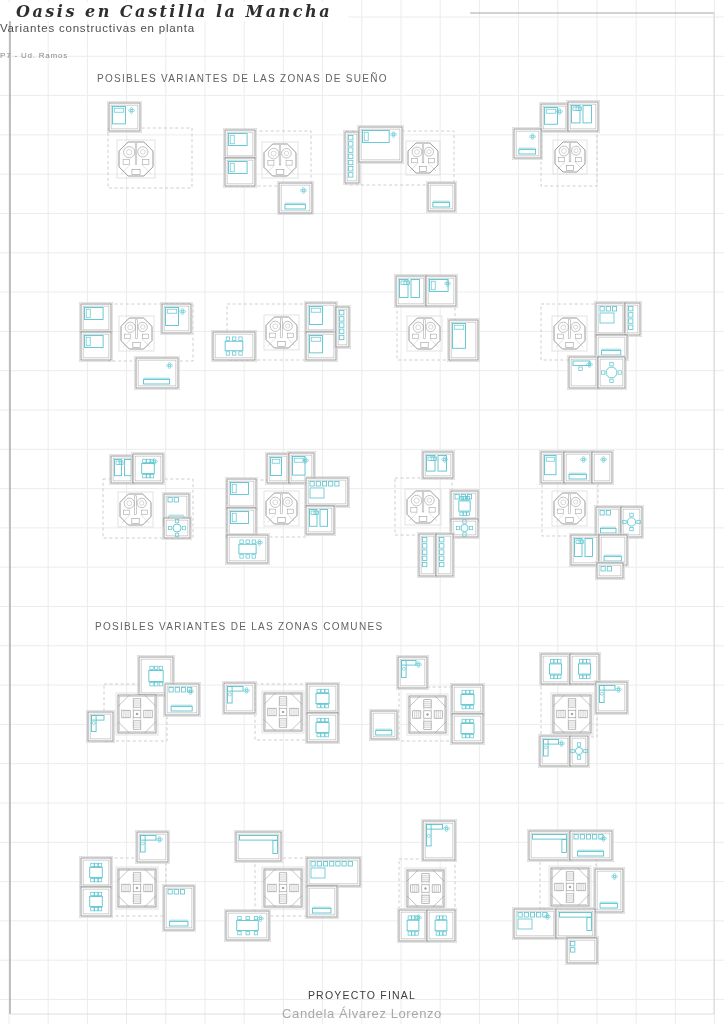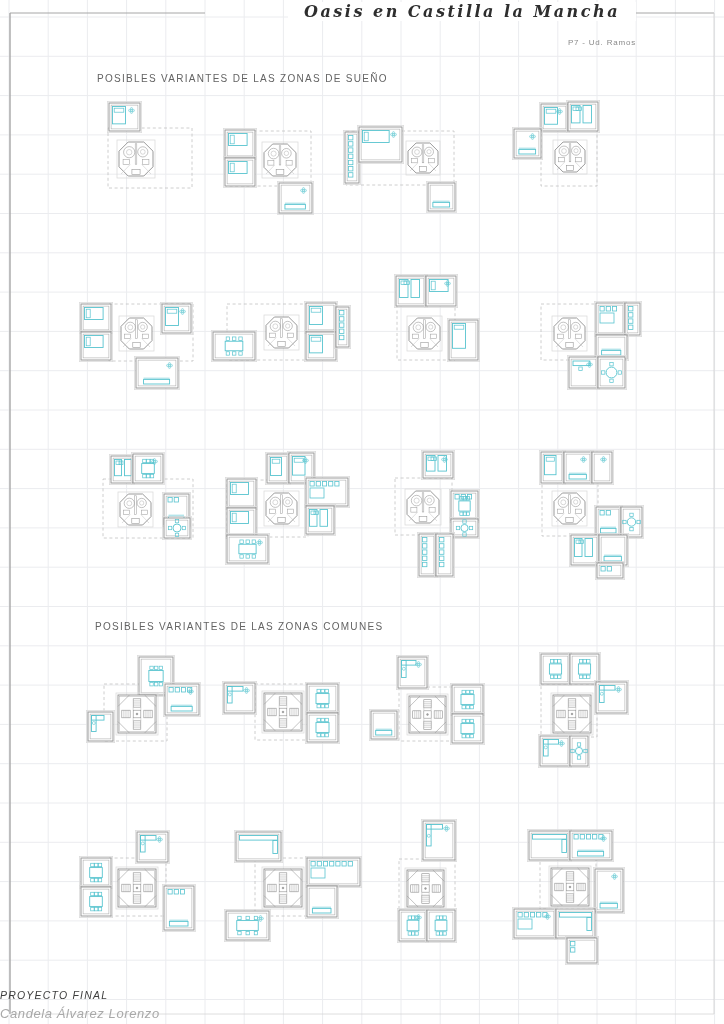--- a/index.html
+++ b/index.html
@@ -1,29 +1,29 @@
 <!DOCTYPE html>
 <html><head>
 <meta charset="utf-8">
 <style>
   html,body{margin:0;padding:0;background:#ffffff;}
   .sheet{position:relative;width:724px;height:1024px;background:#ffffff;overflow:hidden;
          font-family:"Liberation Sans", sans-serif;}
   svg.plan{position:absolute;left:0;top:0;width:724px;height:1024px;}
-  .title-block{position:absolute;top:2px;left:0;width:636px;text-align:right;pointer-events:none;}
+  .title-block{position:absolute;top:2px;left:0;width:636px;text-align:left;pointer-events:none;}
   .title-main{display:inline-block;background:#fff;padding:0 14px;
 .    }
   .title-main{font-family:"DejaVu Serif", serif;font-style:italic;font-weight:bold;
               font-size:16px;letter-spacing:2.5px;color:#2e2e2e;background:#fff;padding:0 16px;}
   .title-sub{font-size:11.5px;color:#4e4e4e;letter-spacing:0.8px;margin-top:1px;font-weight:400;}
   .title-sheet{font-size:8px;color:#8a8a8a;letter-spacing:0.8px;margin-top:17px;}
   .section-heading{position:absolute;font-size:10px;letter-spacing:1.3px;color:#636363;}
   #heading-suenyo{left:97px;top:73px;}
   #heading-comunes{left:95px;top:621px;}
-  .footer{position:absolute;left:0;width:724px;text-align:left;font-style:italic;}
+  .footer{position:absolute;left:0;width:724px;text-align:center;}
   #footer-title{top:989px;font-size:10.5px;letter-spacing:1.2px;color:#3d3d3d;}
   #footer-author{top:1006px;font-size:13px;letter-spacing:0.6px;color:#a9a9a9;}
 </style>
 </head>
 <body>
 
 <div class="sheet">
   <svg class="plan" id="plan-svg" viewBox="0 0 724 1024" xmlns="http://www.w3.org/2000/svg">
       <g>
         <line x1="9" y1="0" x2="9" y2="1024" stroke="#ebecef" stroke-width="1"></line>
@@ -1426,20 +1426,21 @@
             <line x1="573.8" y1="880.16" x2="573.8" y2="883.2" stroke="#b0b0b0" stroke-width="0.45"></line>
             <line x1="566.2" y1="893.84" x2="566.2" y2="890.8" stroke="#b0b0b0" stroke-width="0.45"></line>
             <line x1="573.8" y1="893.84" x2="573.8" y2="890.8" stroke="#b0b0b0" stroke-width="0.45"></line>
           </g>
         </g>
       </g>
     </svg>
 
   <div class="title-block">
     <div class="title-main">Oasis en Castilla la Mancha</div>
+    <div class="title-sub">Variantes constructivas en planta</div>
     <div class="title-sheet">P7 - Ud. Ramos</div>
   </div>
 
   <div class="section-heading" id="heading-suenyo">POSIBLES VARIANTES DE LAS ZONAS DE SUEÑO</div>
   <div class="section-heading" id="heading-comunes">POSIBLES VARIANTES DE LAS ZONAS COMUNES</div>
 
   <div class="footer" id="footer-title">PROYECTO FINAL</div>
   <div class="footer" id="footer-author">Candela Álvarez Lorenzo</div>
 </div>
 

